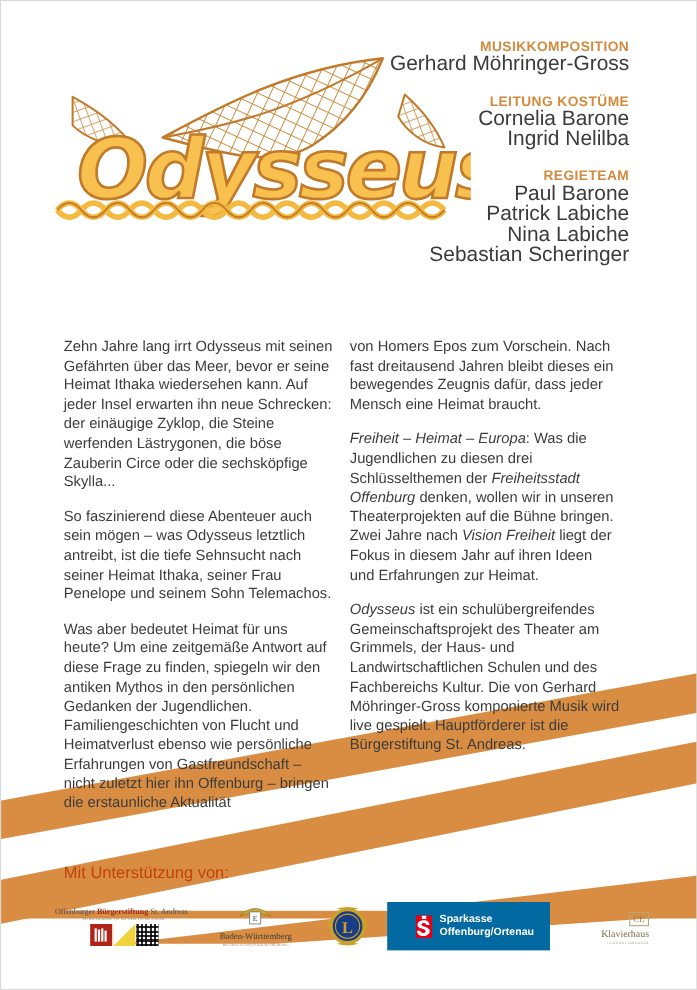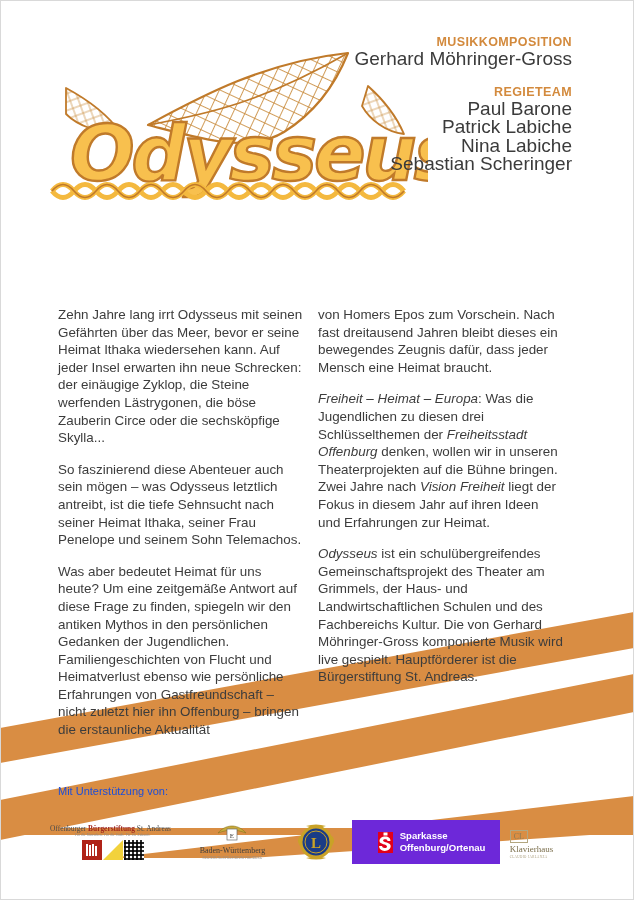--- a/index.html
+++ b/index.html
@@ -100,21 +100,21 @@
     letter-spacing:0.4px;line-height:15px;
     text-transform:uppercase;
   }
   .homepage .hp-url{
     color:#3b3b3b;font-size:11.5px;line-height:15px;
   }
 
   
   .support-label{
     position:absolute;left:58px;top:785px;
-    font-size:11px;color:#1d4ed8;z-index:8;
+    font-size:15px;color:#c2410c;z-index:8;
   }
   .footer-bar{
     position:absolute;left:0;top:828px;width:634px;height:7px;
     background:#d98d43;z-index:9;
   }
   .logos{
     position:absolute;left:50px;top:818px;width:540px;height:48px;
     display:flex;align-items:center;gap:10px;z-index:10;
   }
   .logo-item{display:flex;align-items:center;justify-content:center;}
@@ -159,29 +159,29 @@
     font-size:8px;line-height:10px;color:#3d3d3d;white-space:nowrap;
   }
   .lg-bw .bw-sub{
     font-family:"Liberation Serif", serif;
     font-size:3.2px;line-height:5px;color:#8f8f8f;letter-spacing:.2px;
   }
 
   .lg-lions{width:54px;text-align:center;}
 
   .lg-spk{
-    width:150px;height:44px;background:#6d28d9;
+    width:150px;height:44px;background:#0369a1;
     color:#fff;display:flex;align-items:center;gap:7px;padding-left:11px;
     box-sizing:border-box;
   }
   .lg-spk .spk-txt{
     font-size:9.6px;line-height:12px;font-weight:bold;white-space:nowrap;
   }
 
-  .lg-klav{width:82px;text-align:left;}
+  .lg-klav{width:82px;text-align:right;}
   .lg-klav .kl-box{
     font-family:"Liberation Serif", serif;
     font-size:8px;color:#8a7b55;border:1px solid #b3a67f;
     display:inline-block;padding:1px 3px;line-height:9px;
   }
   .lg-klav .kl-name{
     font-family:"Liberation Serif", serif;
     font-size:9px;line-height:11px;color:#7a6d4a;margin-top:1px;
   }
   .lg-klav .kl-sub{
@@ -243,20 +243,25 @@
         </g>
       </svg>
     </div>
 
     <div class="credits">
       <div class="credit-block">
         <div class="credit-head">Musikkomposition</div>
         <div class="credit-name">Gerhard Möhringer-Gross</div>
       </div>
       <div class="credit-block">
+        <div class="credit-head">Leitung Kostüme</div>
+        <div class="credit-name">Cornelia Barone</div>
+        <div class="credit-name">Ingrid Nelilba</div>
+      </div>
+      <div class="credit-block">
         <div class="credit-head">Regieteam</div>
         <div class="credit-name">Paul Barone</div>
         <div class="credit-name">Patrick Labiche</div>
         <div class="credit-name">Nina Labiche</div>
         <div class="credit-name">Sebastian Scheringer</div>
       </div>
     </div>
   </div>
 
 

